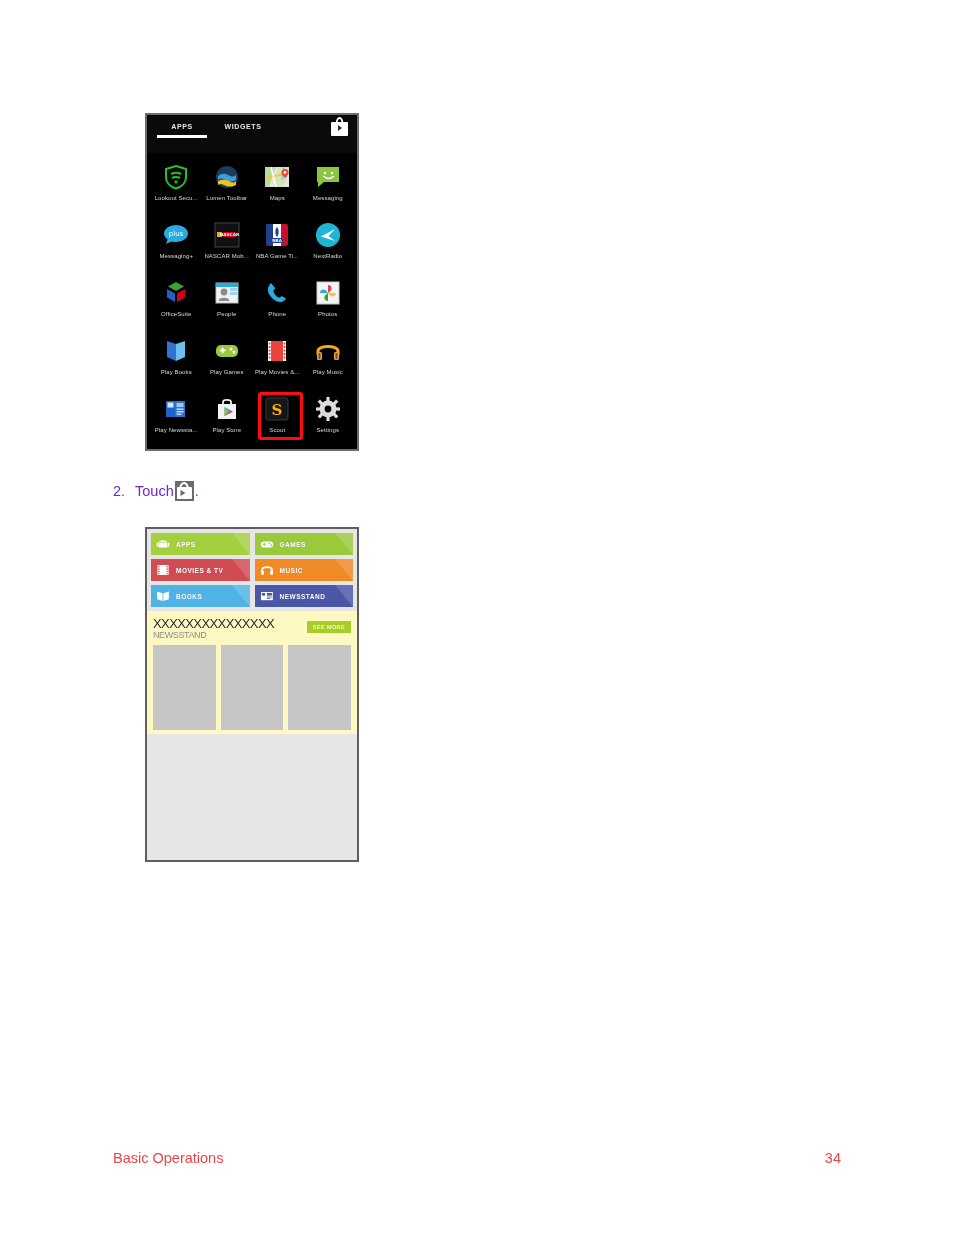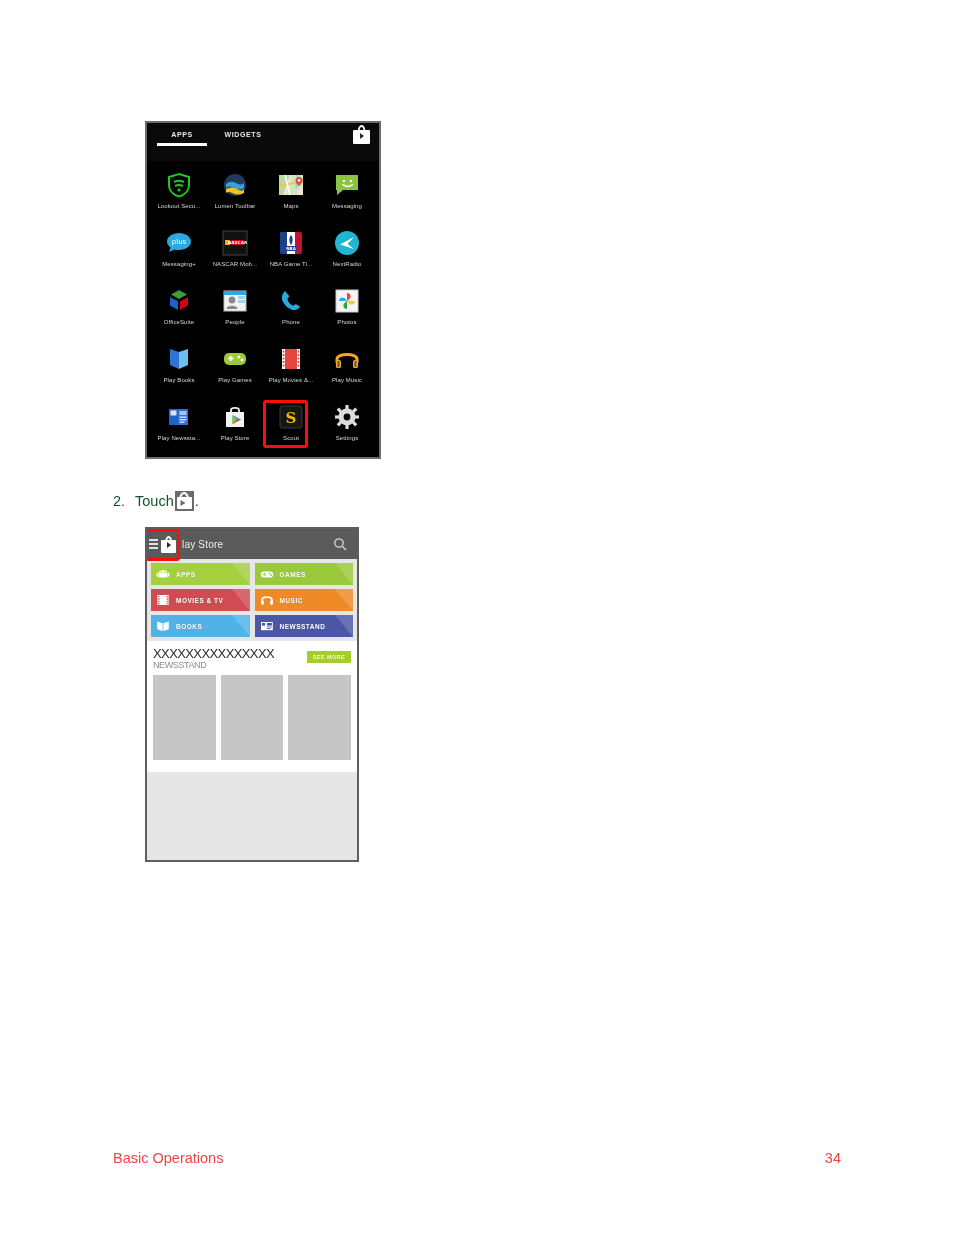--- a/index.html
+++ b/index.html
@@ -17,25 +17,24 @@
   }
 
   
   .shot {
     position: absolute;
     box-sizing: border-box;
   }
   #apps-drawer-screenshot {
     left: 145px;
     top: 113px;
-    width: 236px;
+    width: 214px;
     height: 338px;
     background: #000;
     border: 2px solid #6d6d6d;
-    margin-top: 8px;
   }
   .drawer-tabs {
     height: 30px;
     background: #0a0a0a;
     display: flex;
     align-items: flex-start;
     padding-top: 8px;
     position: relative;
   }
   .drawer-tab {
@@ -145,23 +144,22 @@
     height: 48px;
   }
   .ic-shield svg, .app-icon svg { display:block; }
 
   
   #step-2 {
     position: absolute;
     left: 113px;
     top: 481px;
     font-size: 14.5px;
-    color: #14532d;
+    color: #6d28d9;
     white-space: nowrap;
-    margin-top: 10px;
   }
   #step-2 .num { display:inline-block; width: 22px; }
   #step-inline-icon {
     display: inline-block;
     width: 19px;
     height: 20px;
     background: #6b6b6b;
     position: relative;
     vertical-align: -5px;
     margin: 0 1px;
@@ -248,22 +246,22 @@
   .cat-label {
     color: #fff;
     font-size: 6.5px;
     font-weight: bold;
     letter-spacing: .5px;
     margin-left: 6px;
     text-shadow: 0 0 1px rgba(0,0,0,.18);
   }
 
   .ps-section {
-    background: #ffffff;
-    padding: 6px 6px 12px 6px;
+    background: #fef9c3;
+    padding: 6px 6px 4px 6px;
   }
   .sec-head {
     display: flex;
     align-items: flex-start;
     justify-content: space-between;
   }
   .sec-titles { line-height: 1; }
   .sec-title {
     font-size: 13px;
     color: #2a2a2a;
@@ -602,42 +600,20 @@
     <span class="bag dark" style="display:block;width:100%;height:100%;">
       <span class="handle" style="position:absolute;left:50%;transform:translateX(-50%);top:1px;width:52%;height:42%;border:2px solid #fff;border-bottom:none;border-radius:50% 50% 0 0 / 90% 90% 0 0;box-sizing:border-box;"></span>
       <span class="body" style="position:absolute;left:2px;bottom:2px;width:15px;height:12px;background:#fff;"></span>
       <span class="tri" style="position:absolute;left:8px;top:12px;width:0;height:0;border-left:5px solid #6b6b6b;border-top:3.5px solid transparent;border-bottom:3.5px solid transparent;"></span>
     </span>
   </span><span>.</span>
 </div>
 
 <div class="shot" id="playstore-screenshot">
 
-  <div class="ps-header">
-    <div class="ps-hamburger">
-      <span></span>
-        <span></span>
-        <span></span>
-    </div>
-    <div class="ps-logo">
-      <div class="bag dark">
-        <div class="handle"></div>
-        <div class="body"></div>
-        <div class="tri"></div>
-      </div>
-    </div>
-    <div class="ps-title">lay Store</div>
-    <div class="ps-search">
-      <svg viewBox="0 0 14 14" width="14" height="14">
-        <circle cx="6" cy="6" r="4.2" fill="none" stroke="#d8d8d8" stroke-width="1.3"></circle>
-        <line x1="9.2" y1="9.2" x2="13" y2="13" stroke="#d8d8d8" stroke-width="1.3"></line>
-      </svg>
-    </div>
-    <div class="hl-box" id="playstore-icon-highlight"></div>
-  </div>
 
   <div class="cat-grid">
 
     <div class="cat-row">
       <div class="cat-tile" style="background:#a4cf3e">
         <div class="cat-ic">
           <svg viewBox="0 0 14 14" width="14" height="14">
             <path d="M2.5 5.5 H11.5 V10.5 H2.5 Z" fill="#fff"></path>
             <path d="M3 5 C3 2.6 11 2.6 11 5 Z" fill="#fff"></path>
             <circle cx="5.3" cy="4" r=".6" fill="#a4cf3e"></circle>

